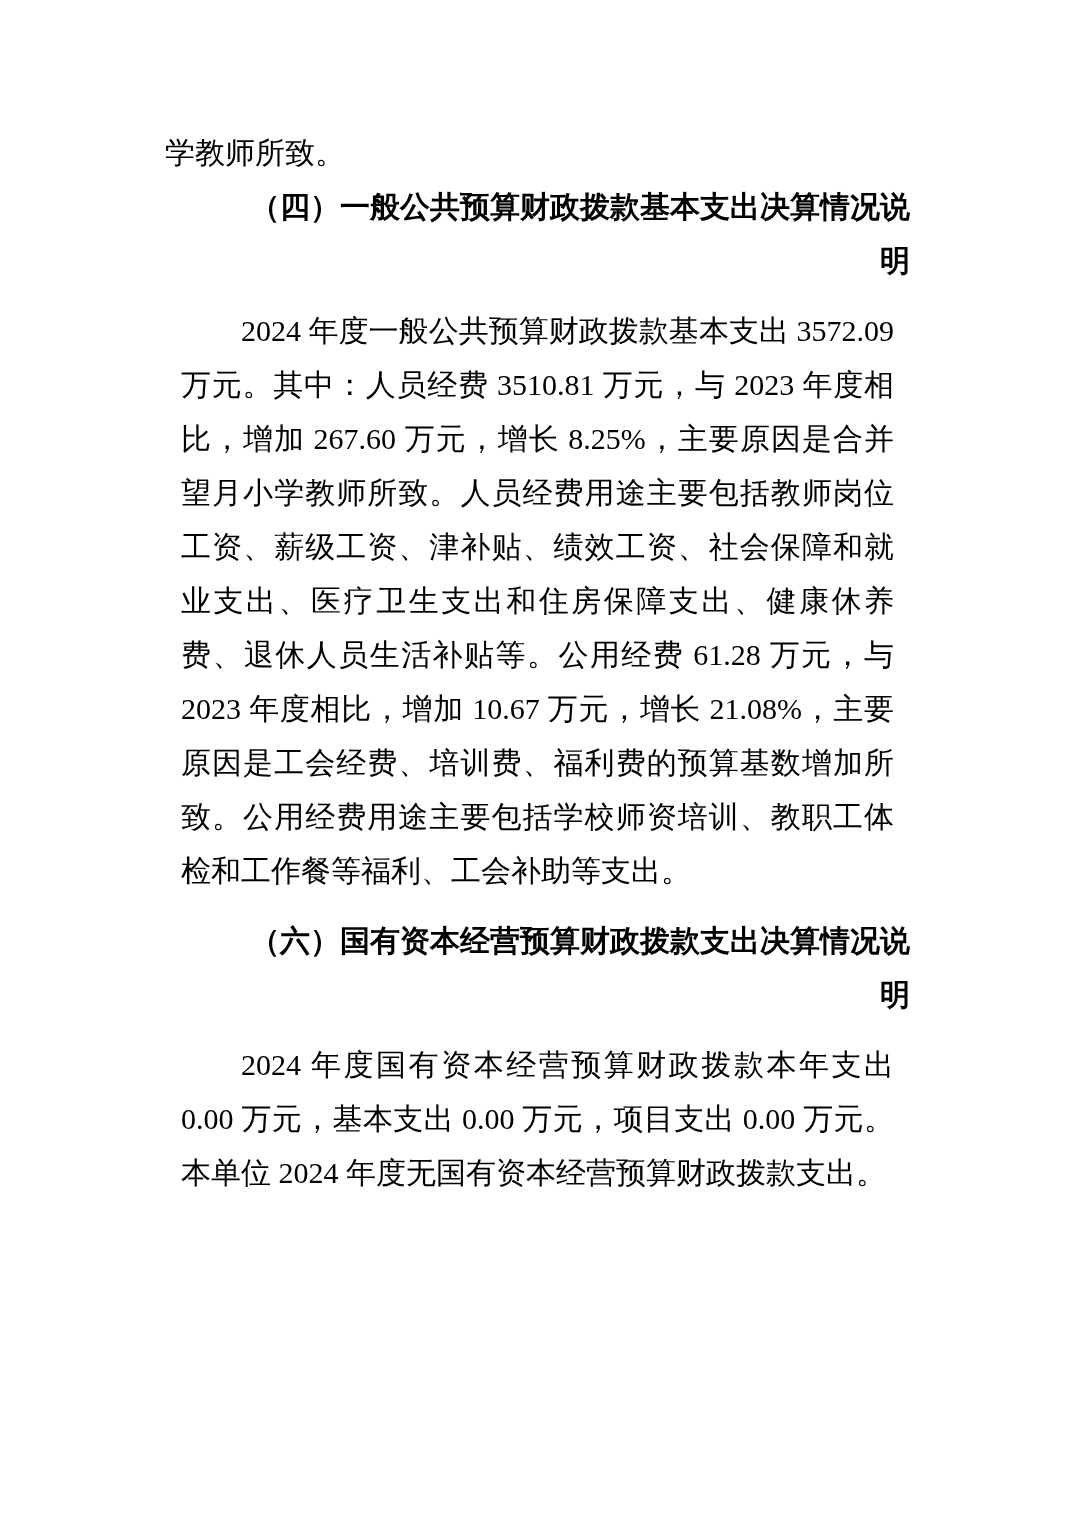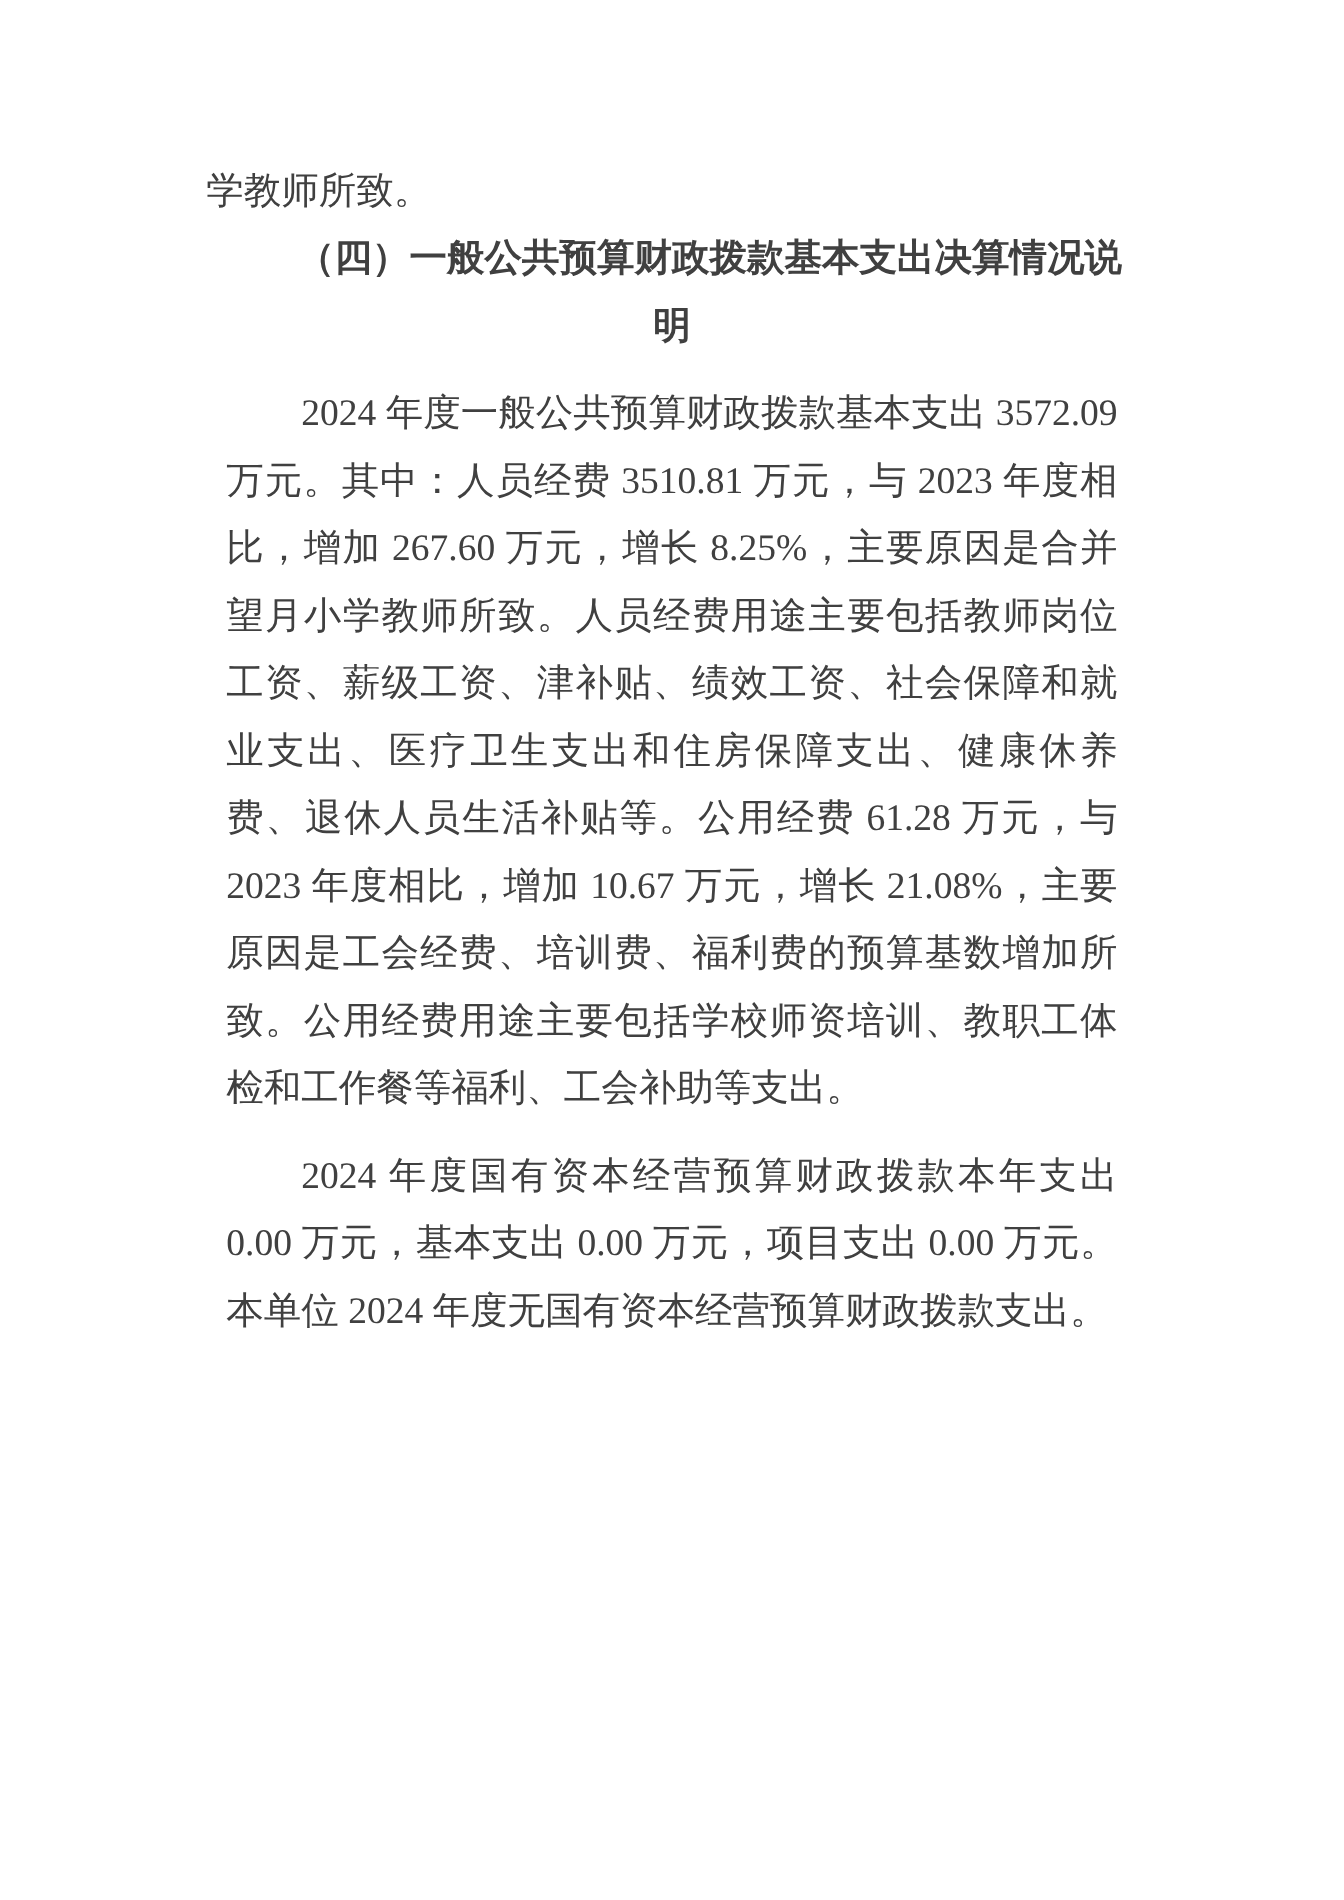--- a/index.html
+++ b/index.html
@@ -11,35 +11,35 @@
     width: 1075px;
     height: 1520px;
     overflow: hidden;
   }
   .page {
     box-sizing: border-box;
     width: 1075px;
     height: 1520px;
     padding: 126px 165px 0 165px;
     background: #ffffff;
-    color: #404040;
+    color: #000000;
     font-family: "Liberation Serif", "DejaVu Serif", serif;
     font-size: 30px;
     line-height: 54px;
   }
   .para-tail {
     margin: 0;
     text-align: left;
   }
   .section-heading {
     margin: 0 0 8px 0;
     font-size: 30px;
     font-weight: bold;
     text-indent: 2em;
-    text-align: center;
+    text-align: right;
     font-family: Liberation Serif, serif;
   }
   .body-para {
     margin: 16px;
     text-align: justify;
     text-justify: inter-character;
     text-indent: 2em;
     word-break: normal;
   }
 </style>
@@ -49,16 +49,17 @@
 <div class="page">
 
   <p class="para-tail">学教师所致。</p>
 
   <h3 class="section-heading">（四）一般公共预算财政拨款基本支出决算情况说明</h3>
 
   <p class="body-para">2024 年度一般公共预算财政拨款基本支出 3572.09 万元。其中：人员经费 3510.81 万元，与 2023 年度相比，增加 267.60 万元，增长 8.25%，主要原因是合并望月小学教师所致。人员经费用途主要包括教师岗位工资、薪级工资、津补贴、绩效工资、社会保障和就业支出、医疗卫生支出和住房保障支出、健康休养费、退休人员生活补贴等。公用经费 61.28 万元，与 2023 年度相比，增加 10.67 万元，增长 21.08%，主要原因是工会经费、培训费、福利费的预算基数增加所致。公用经费用途主要包括学校师资培训、教职工体检和工作餐等福利、工会补助等支出。</p>
 
 
 
+  <h3 class="section-heading">（六）国有资本经营预算财政拨款支出决算情况说明</h3>
 
   <p class="body-para">2024 年度国有资本经营预算财政拨款本年支出 0.00 万元，基本支出 0.00 万元，项目支出 0.00 万元。本单位 2024 年度无国有资本经营预算财政拨款支出。</p>
 
 </div>
 
 </body></html>

